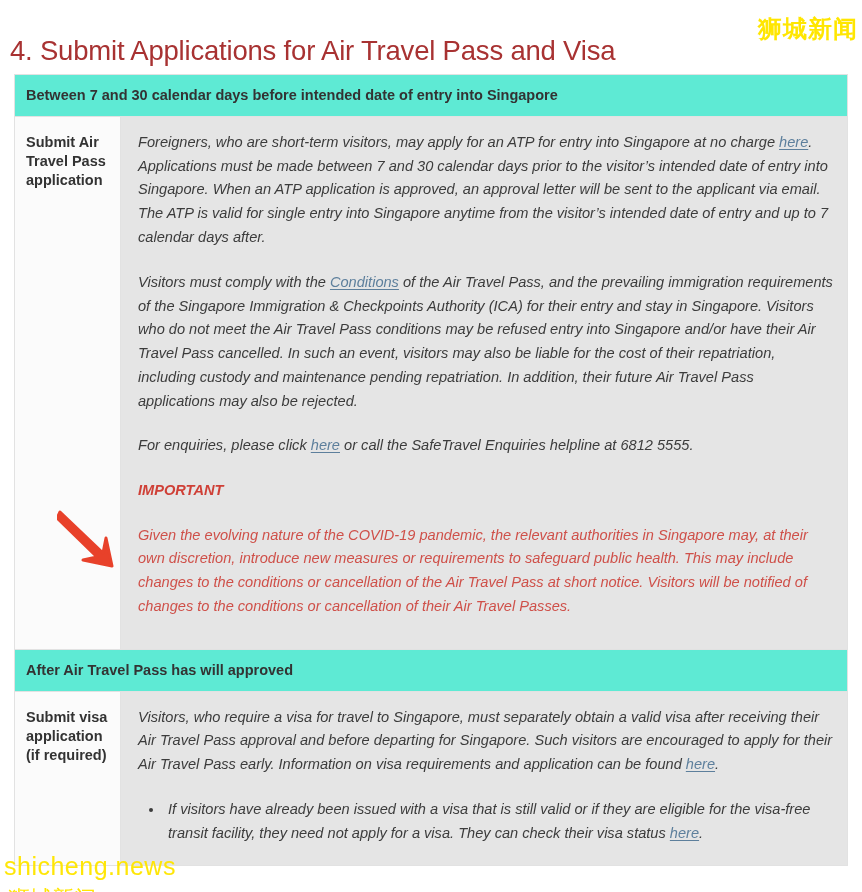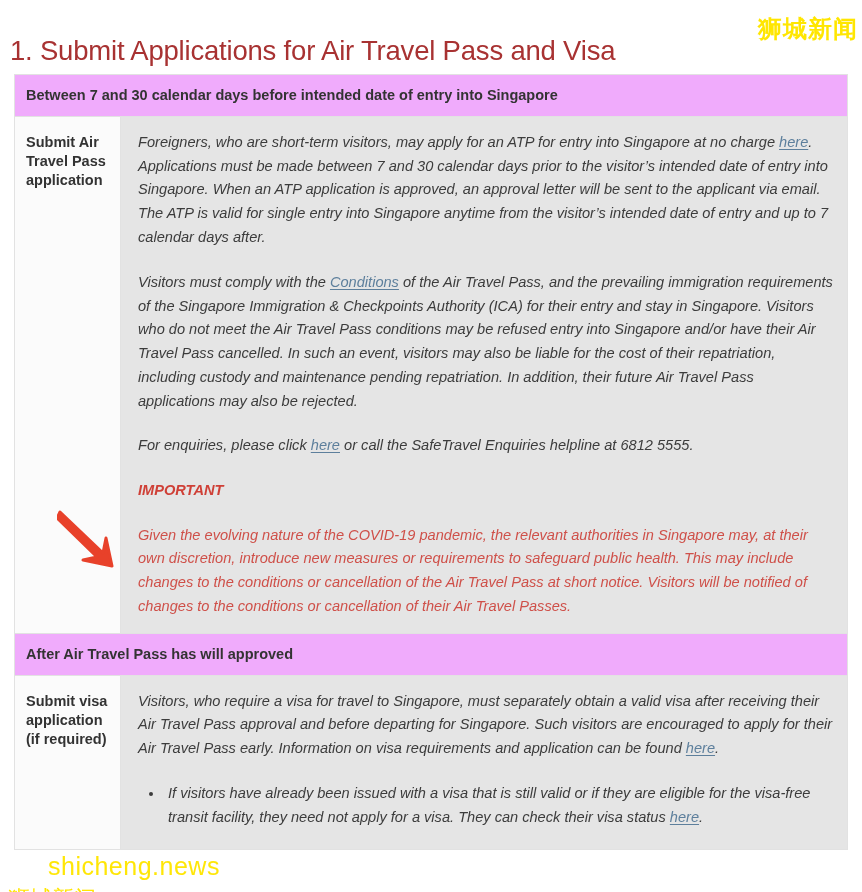--- a/index.html
+++ b/index.html
@@ -53,21 +53,20 @@
     position: absolute;
     left: 4px;
     top: 852px;
     font-size: 25px;
     font-weight: 400;
     color: #ffe600;
     letter-spacing: 0.5px;
     white-space: nowrap;
     pointer-events: none;
     opacity: 0.97;
-    margin-left: 44px;
   }
   .wm-bottom-sub {
     position: absolute;
     left: 8px;
     top: 884px;
     font-size: 22px;
     color: #ffe600;
     white-space: nowrap;
     pointer-events: none;
     overflow: hidden;
@@ -79,21 +78,21 @@
     position: absolute;
     left: 14px;
     top: 74px;
     width: 834px;
     border: 1px solid #e2e2e2;
     border-bottom: none;
     background: #ffffff;
   }
 
   .band {
-    background: #f0abfc;
+    background: #5eead4;
     border-bottom: 1px solid #e2e2e2;
     padding: 11px 0 11px 11px;
     font-size: 14.5px;
     font-weight: 700;
     color: #333333;
     line-height: 1.3;
   }
 
   .row {
     display: flex;
@@ -116,21 +115,21 @@
   .cell-body {
     flex: 1 1 auto;
     padding: 14px 14px 14px 17px;
     font-size: 14.6px;
     color: #3c3c3c;
     line-height: 1.63;
     font-style: italic;
   }
 
   .cell-body p { margin: 0 0 21px 0; }
-  .cell-body p:last-child { margin-bottom: 0; }
+  .cell-body p:last-child { margin-bottom: 16px; }
 
   a.lnk {
     color: #5d7f9c;
     text-decoration: underline;
     text-underline-offset: 2px;
   }
 
   .important-title {
     color: #cf4037;
     font-weight: 700;
@@ -165,21 +164,21 @@
     width: 58px;
     height: 62px;
     pointer-events: none;
   }
 </style>
 </head>
 <body>
 
 <div id="page">
 
-  <h1 class="page-title">1. Submit Applications for Air Travel Pass and Visa</h1>
+  <h1 class="page-title">4. Submit Applications for Air Travel Pass and Visa</h1>
 
   <div class="wm-top">狮城新闻</div>
 
   <div class="tbl">
 
     <div class="band">Between 7 and 30 calendar days before intended date of entry into Singapore</div>
 
     <div class="row">
       <div class="cell-label">Submit Air Travel Pass application</div>
       <div class="cell-body">

